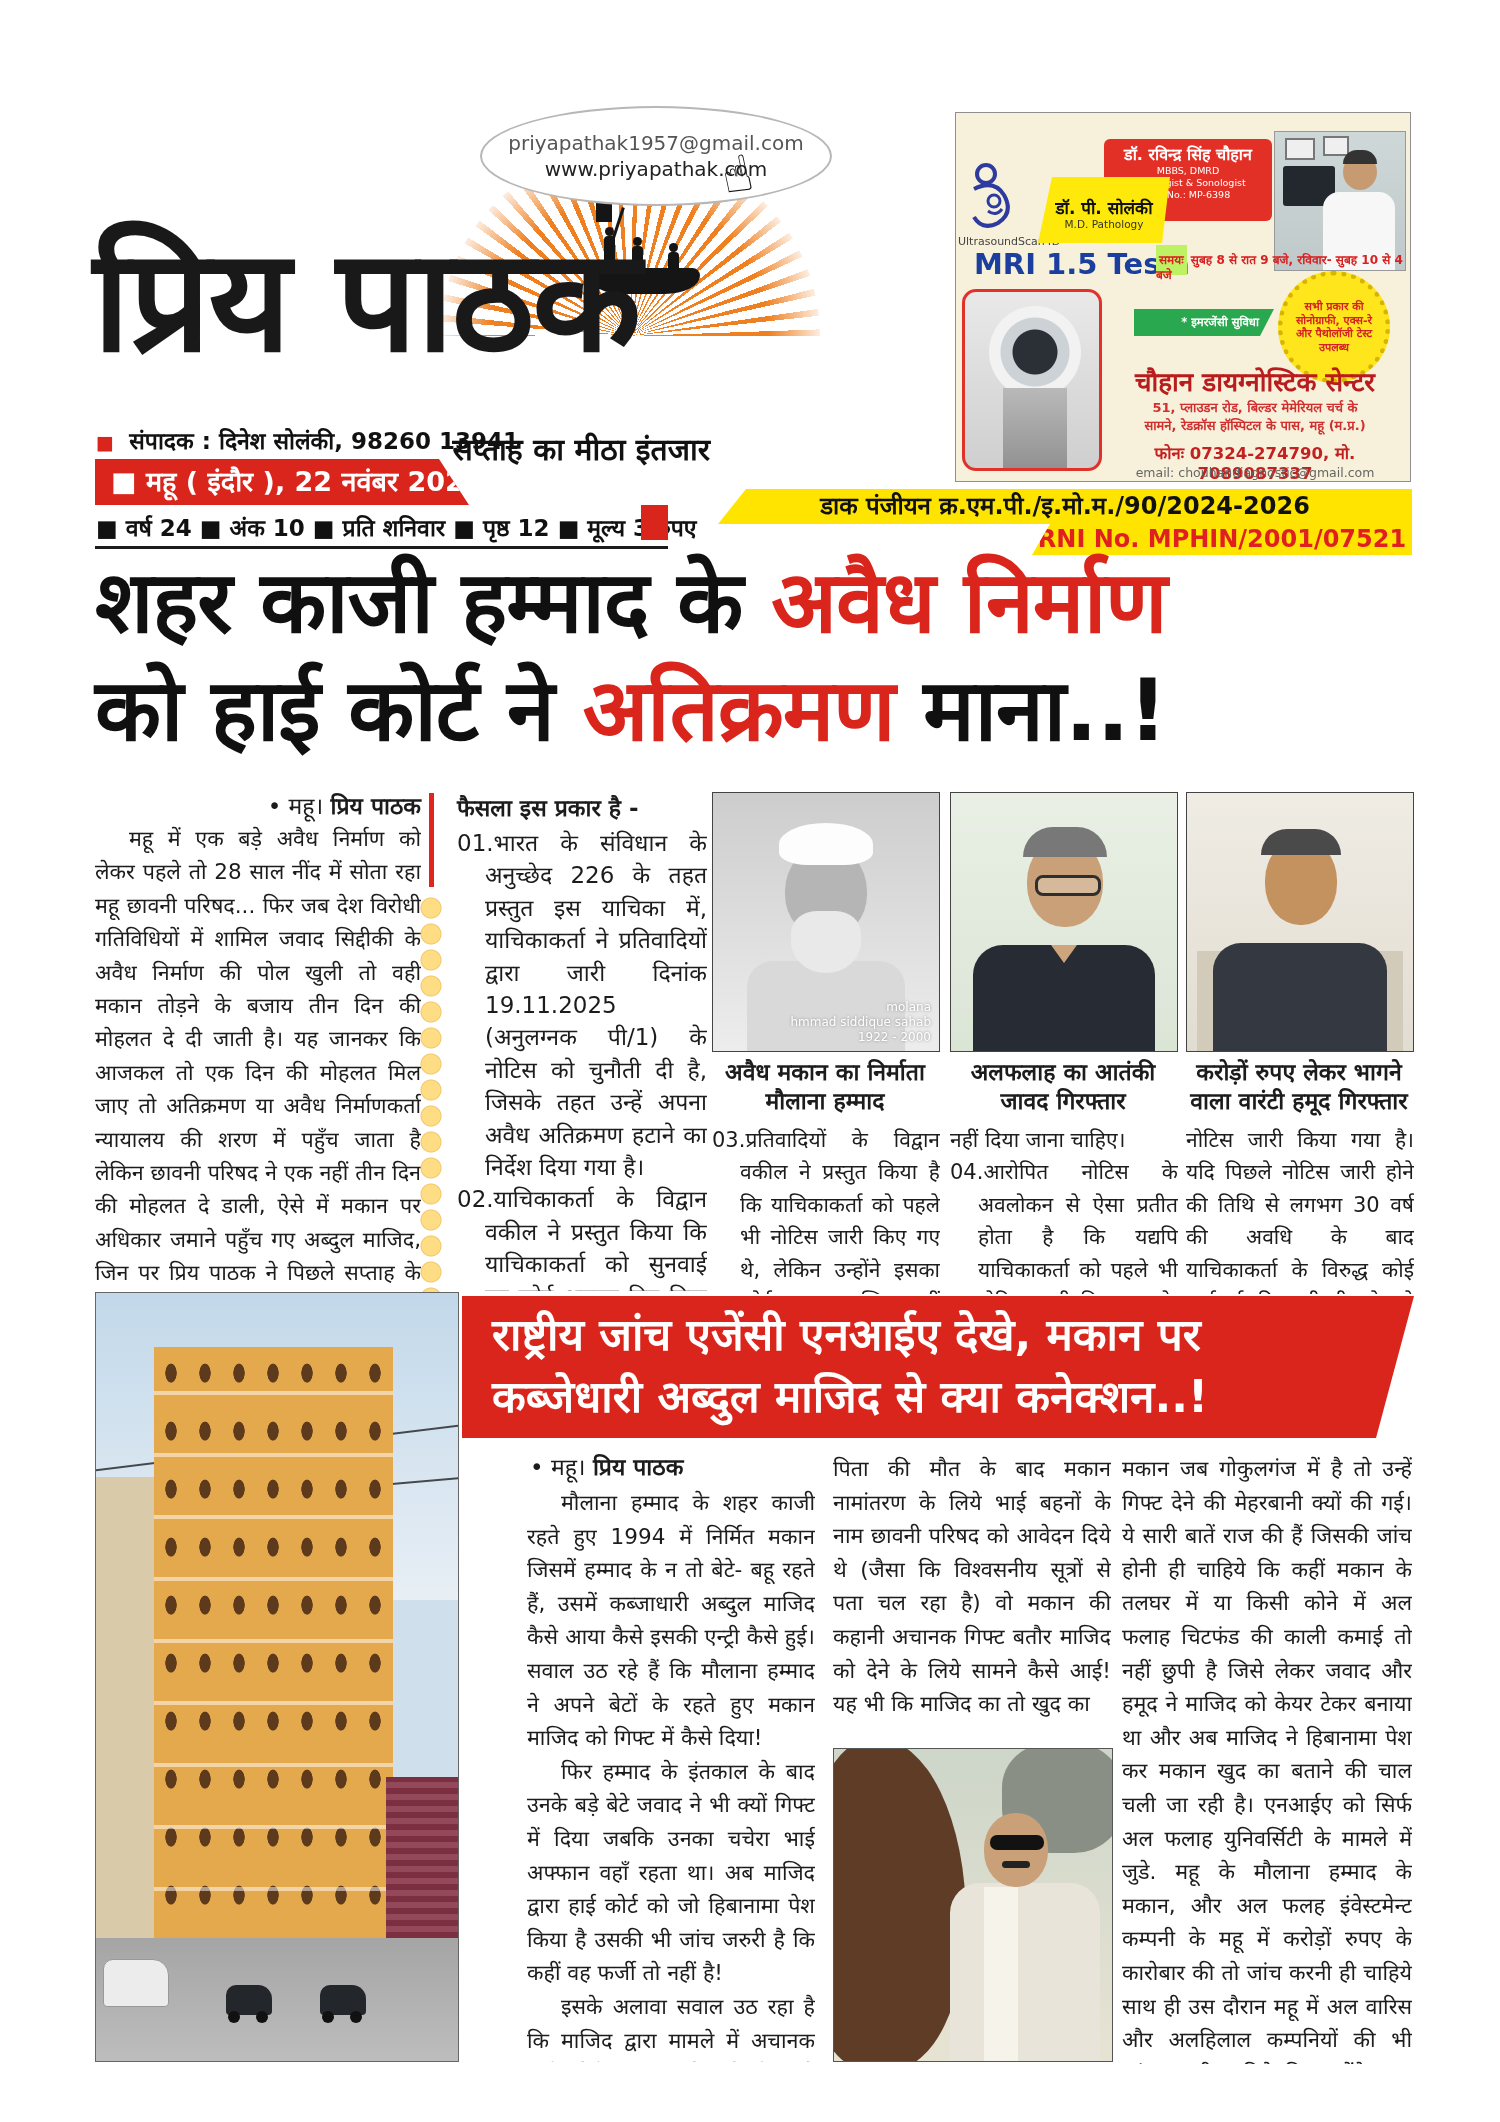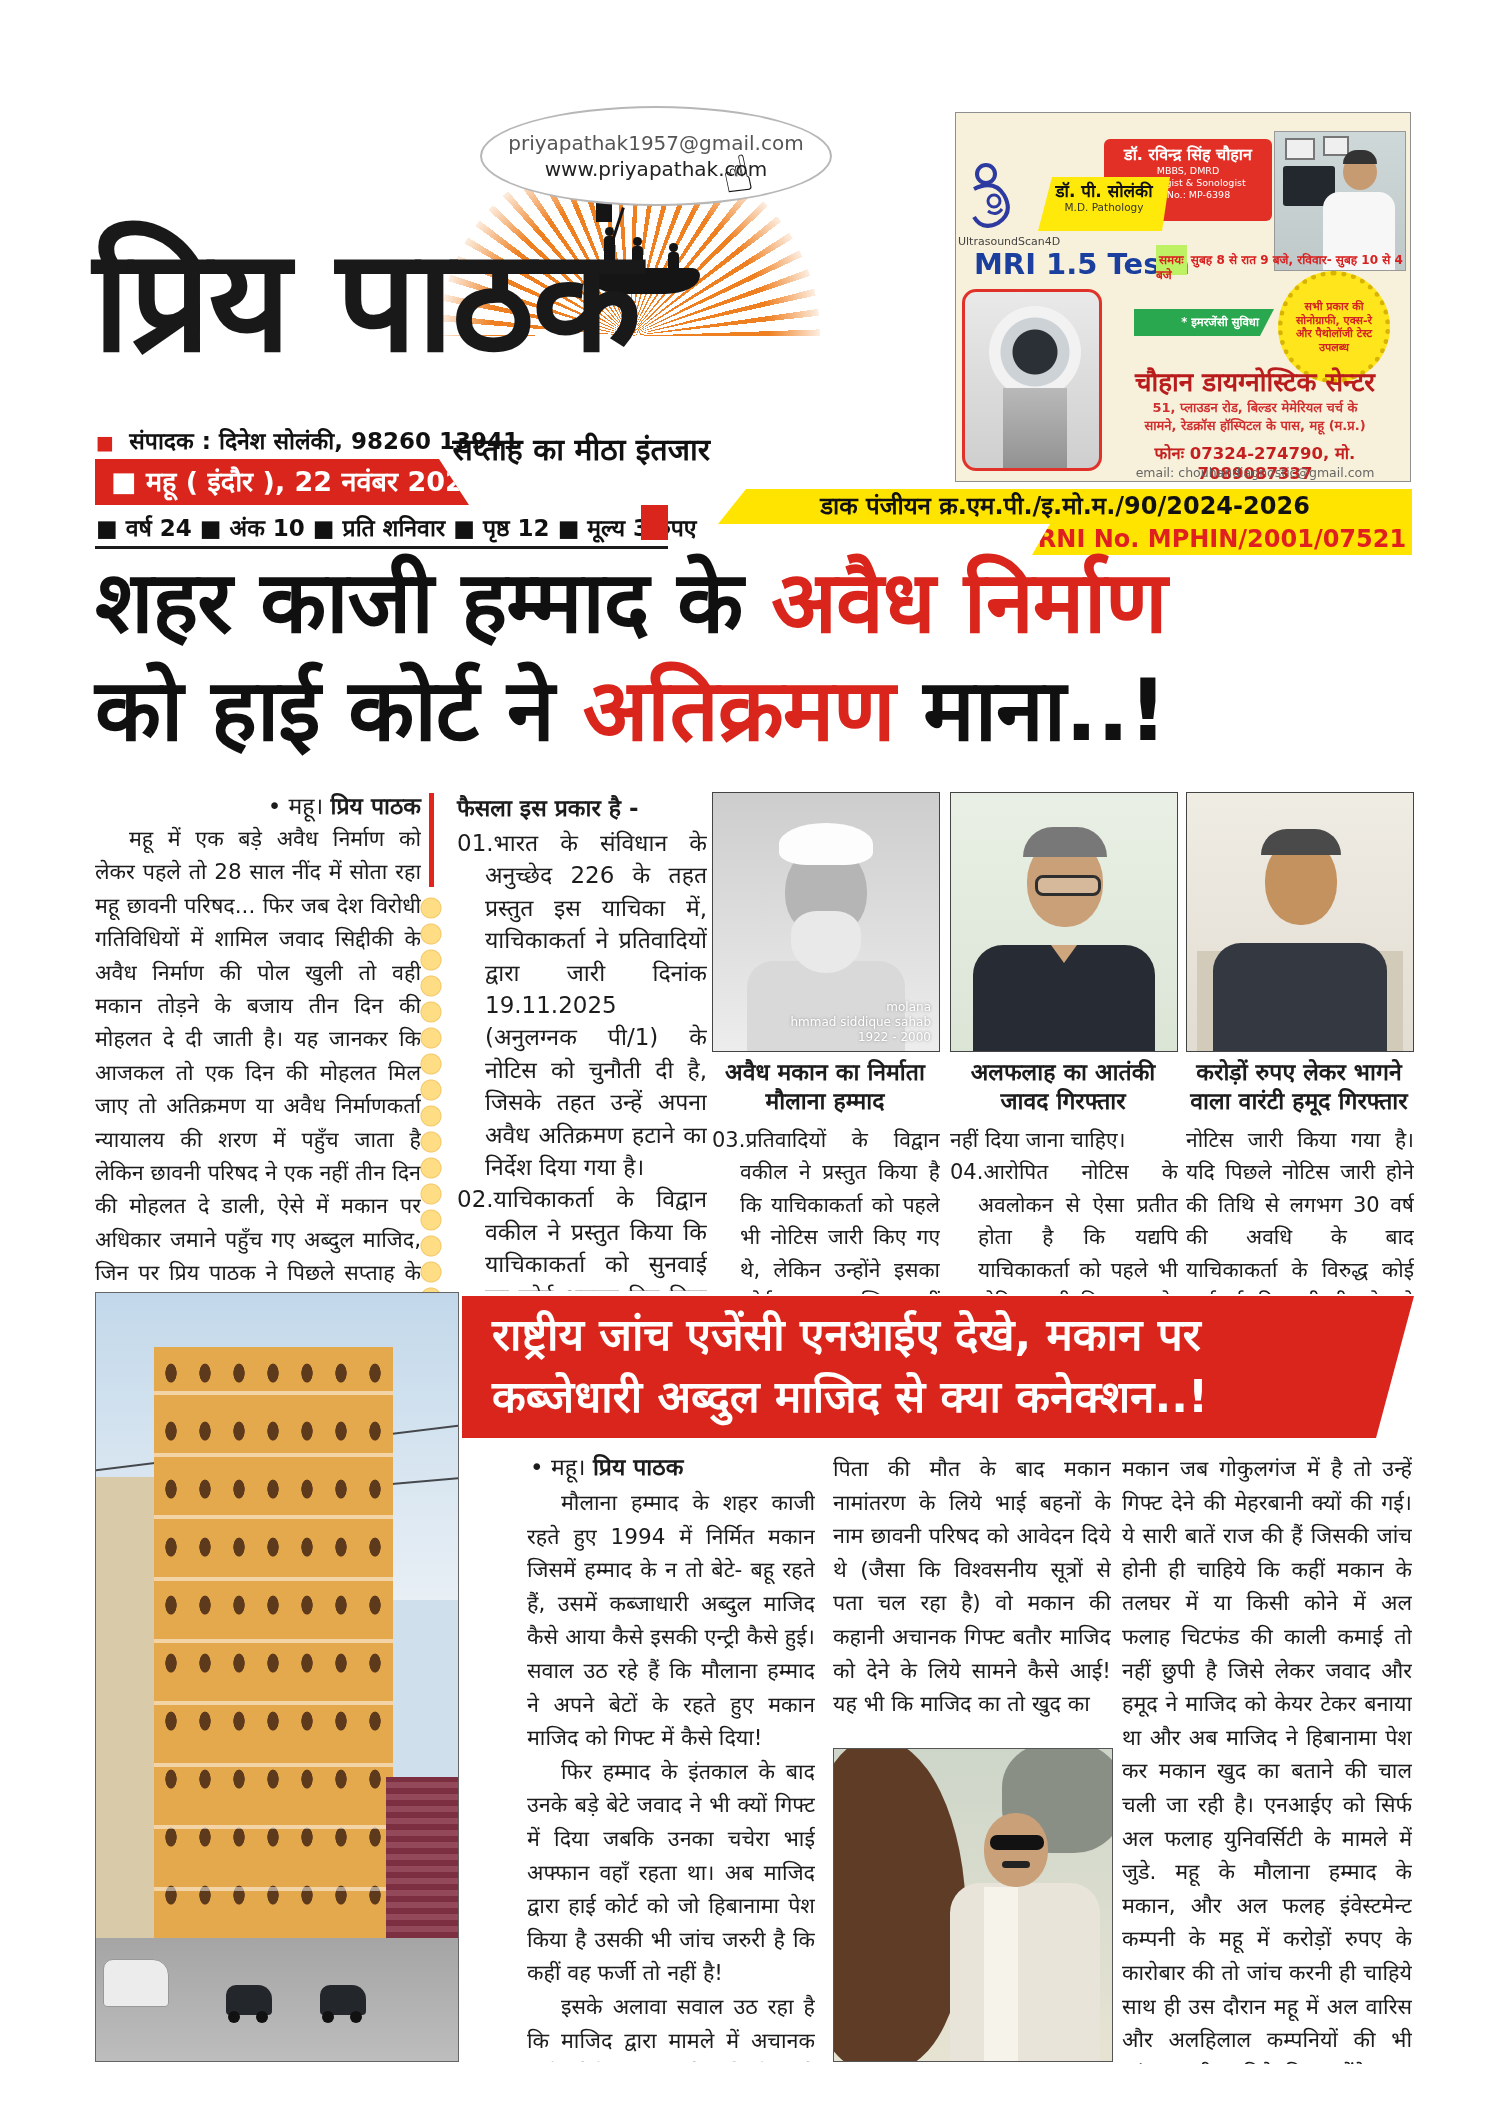--- a/index.html
+++ b/index.html
@@ -40,22 +40,22 @@
 
   
   .ad{position:absolute;left:955px;top:112px;width:456px;height:370px;background:#f7f0da;border:1px solid #8f8f8f;box-sizing:border-box;}
   .ad *{box-sizing:border-box;}
   .ad-logo{position:absolute;left:8px;top:48px;}
   .ad-logo-label{position:absolute;left:2px;top:122px;font-size:11px;color:#444;}
   .ad-doc2{position:absolute;left:148px;top:26px;width:168px;height:82px;background:#e23027;border-radius:6px;
     color:#fff;text-align:center;padding-top:6px;z-index:1;}
   .ad-doc2 .nm{font-size:16px;font-weight:bold;line-height:20px;}
   .ad-doc2 .ln{font-size:9.5px;line-height:12px;}
-  .ad-doc1{position:absolute;left:82px;top:64px;width:132px;height:54px;background:#ffe90a;z-index:2;
-    clip-path:polygon(14px 0,100% 0,calc(100% - 8px) 100%,0 100%);text-align:center;padding-top:4px;}
+  .ad-doc1{position:absolute;left:82px;top:64px;width:132px;height:66px;background:#ffe90a;z-index:2;
+    clip-path:polygon(14px 0,100% 0,calc(100% - 8px) 100%,0 100%);text-align:center;padding-top:21px;}
   .ad-doc1 .nm{font-size:17px;font-weight:bold;color:#111;line-height:20px;}
   .ad-doc1 .ln{font-size:10.5px;color:#333;}
   .ad-photo{position:absolute;left:318px;top:18px;width:132px;height:140px;background:linear-gradient(#cfd8d8,#bfc9c9);border:1px solid #999;}
   .ad-photo .frame{position:absolute;background:#efefef;border:2px solid #777;}
   .ad-photo .monitor{position:absolute;left:8px;top:34px;width:52px;height:40px;background:#23282e;border-radius:3px;}
   .ad-photo .coat{position:absolute;right:10px;bottom:0;width:72px;height:78px;background:#f7f7f7;border-radius:16px 16px 0 0;}
   .ad-photo .head{position:absolute;right:28px;top:22px;width:34px;height:36px;background:#c79b72;border-radius:50%;}
   .ad-photo .hair{position:absolute;right:28px;top:18px;width:34px;height:14px;background:#333;border-radius:16px 16px 0 0;}
   .ad-mri-text{position:absolute;left:18px;top:134px;font-size:29px;font-weight:bold;color:#1b3f9e;white-space:nowrap;}
   .ad-timing{position:absolute;left:200px;top:140px;width:252px;font-size:12px;font-weight:bold;color:#d92020;line-height:15px;}

